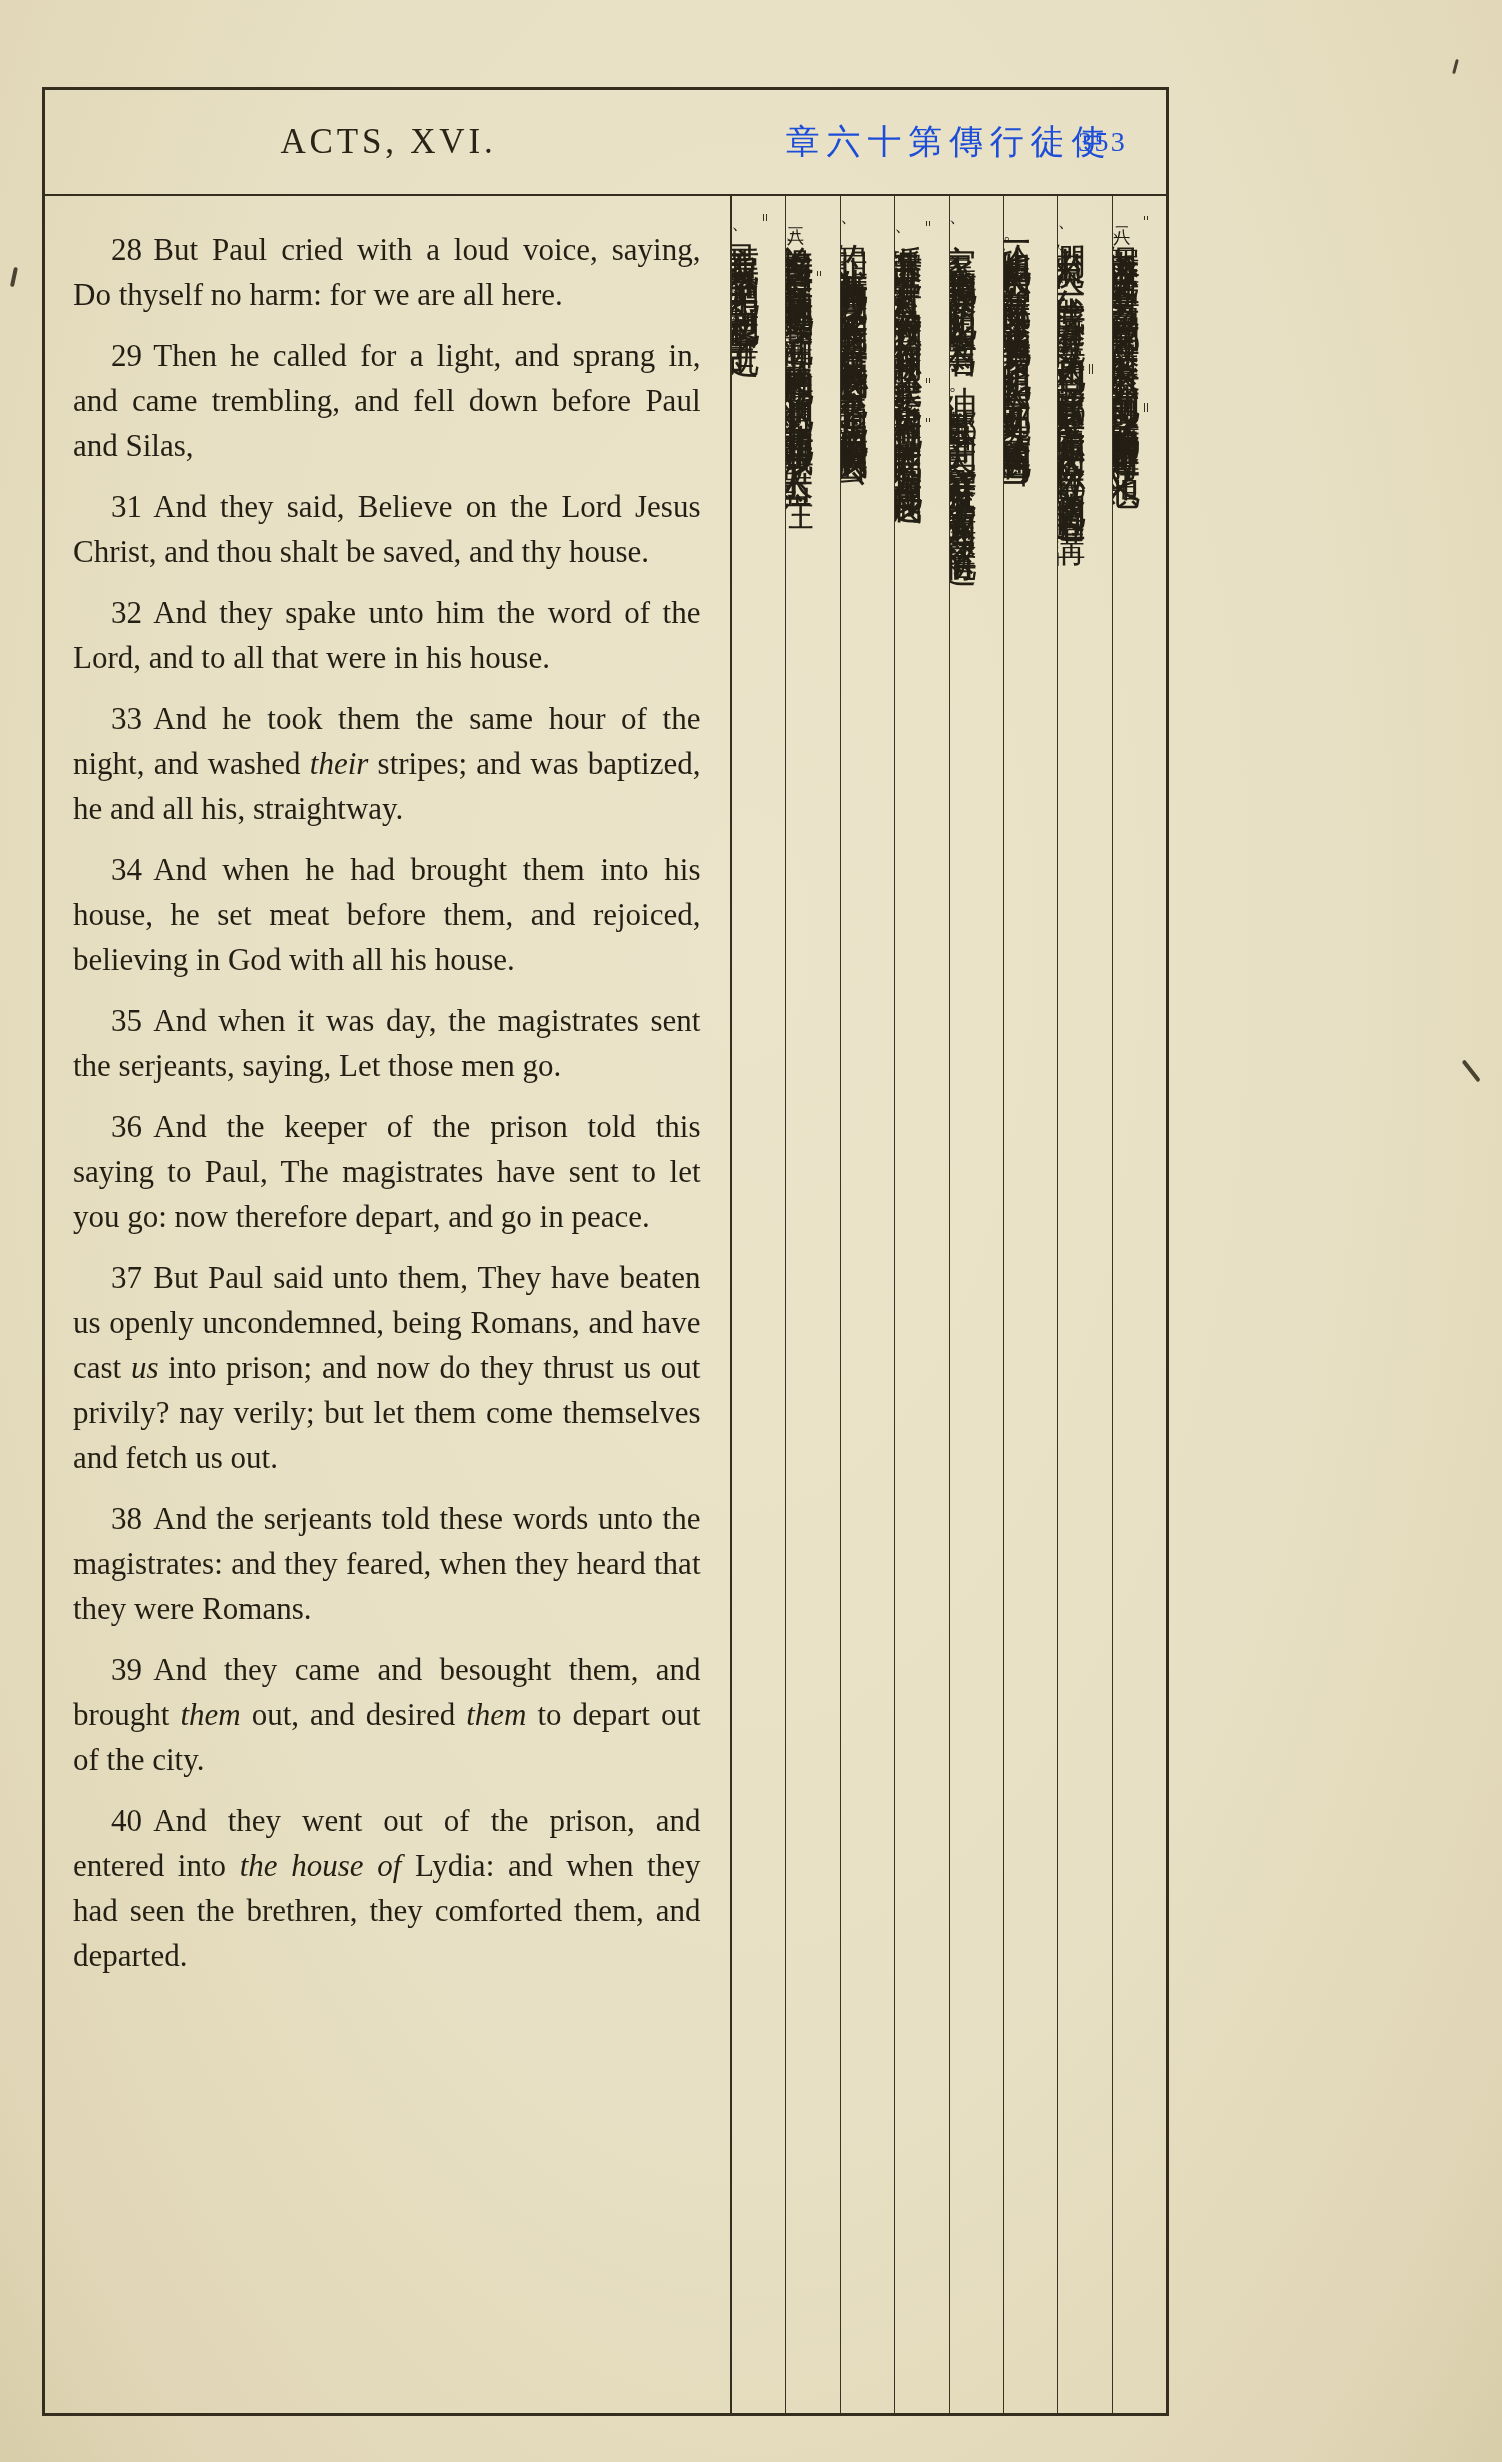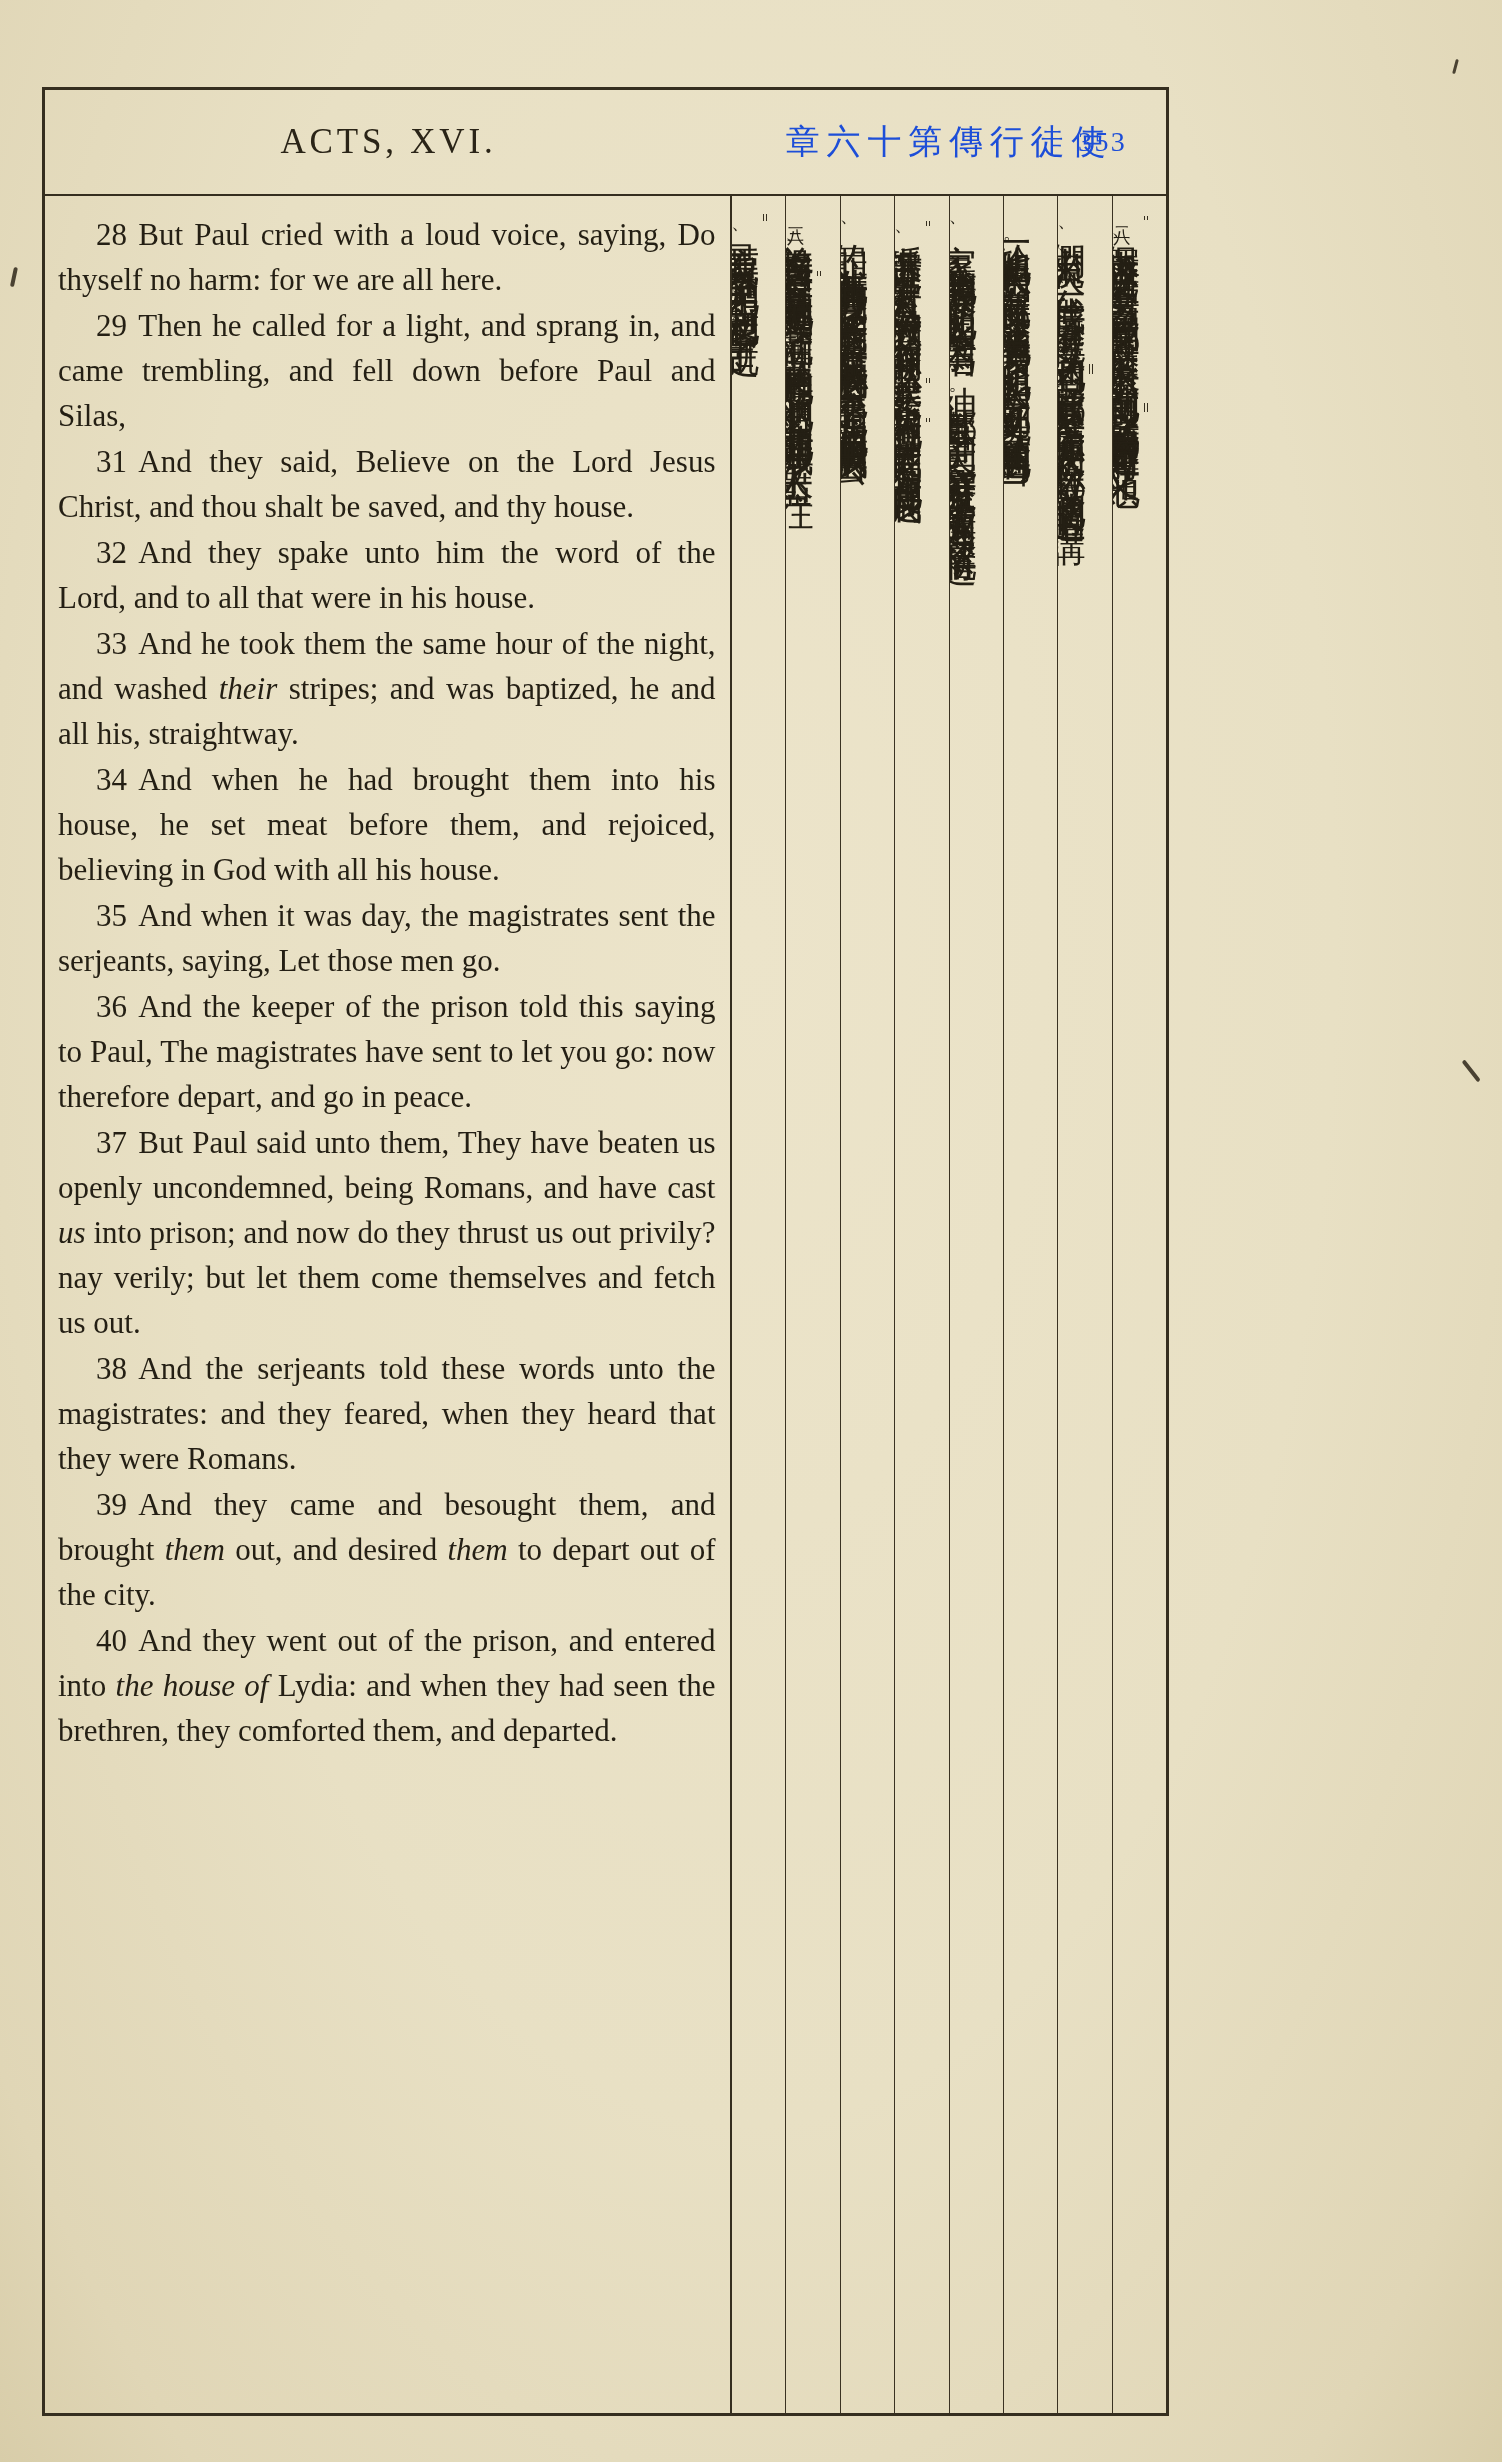--- a/index.html
+++ b/index.html
@@ -29,21 +29,21 @@
     position:absolute;right:39px;top:50%;transform:translateY(-50%);
     font-size:28px;letter-spacing:2.3px;
   }
   .content-row{flex:1;display:flex;min-height:0;}
   .english-col{
     width:687px;flex:0 0 687px;box-sizing:border-box;
     border-right:2.3px solid #352e1f;
     padding:15px 13.5px 0 12px;
   }
   p.verse{
-    margin:1px;font-size:31px;line-height:45px;
+    margin:16px;font-size:31px;line-height:45px;
     text-align:justify;text-indent:38px;color:#241f14;
   }
   .vnum{margin-right:11.3px;}
   .it{font-style:italic;}
   .chinese-area{flex:1;display:flex;flex-direction:row-reverse;min-width:0;}
   .cn-col{
     flex:1 1 0;box-sizing:border-box;border-left:1.5px solid #3a3222;
     writing-mode:vertical-rl;text-orientation:upright;
     font-size:38px;line-height:89px;letter-spacing:2.3px;
     padding-top:18px;overflow:hidden;color:#241f14;

